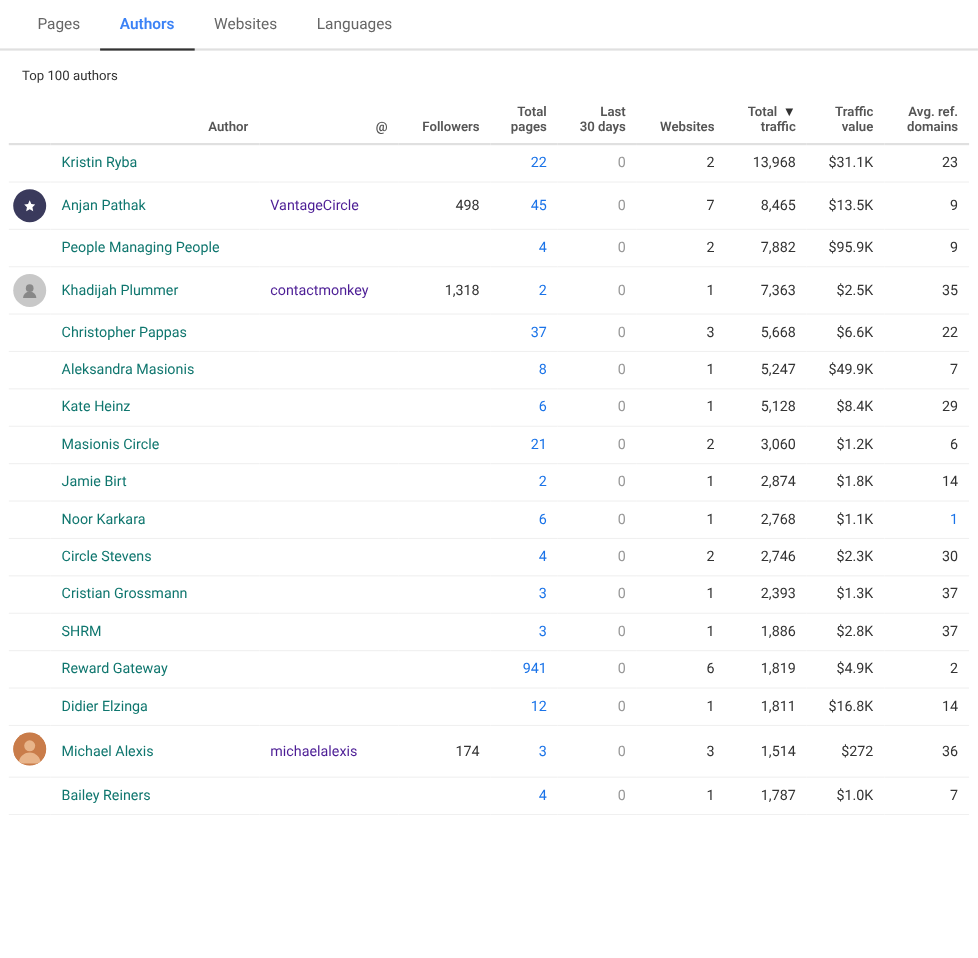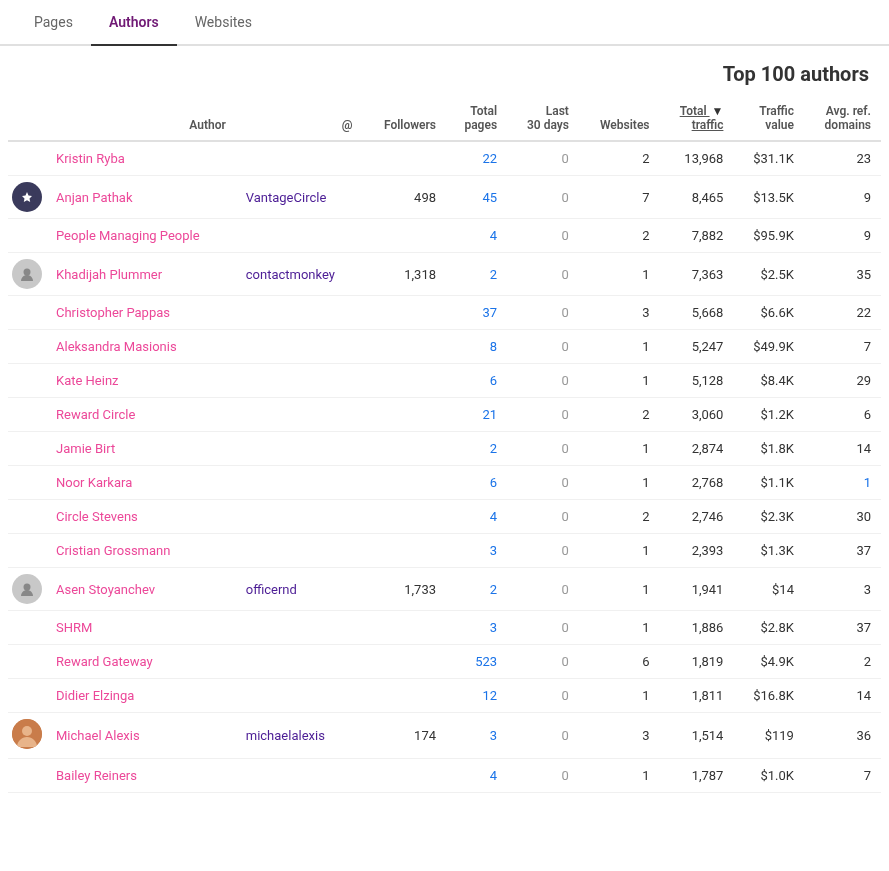--- a/index.html
+++ b/index.html
@@ -19,31 +19,30 @@
     }
     .tab {
       padding: 14px 18px;
       cursor: pointer;
       color: #666;
       font-size: 14px;
       border-bottom: 2px solid transparent;
       margin-bottom: -2px;
     }
     .tab.active {
-      color: #701a75;
+      color: #3b82f6;
       font-weight: 600;
       border-bottom: 2px solid #333;
     }
 
     .section-title {
       padding: 16px 20px 10px;
-      font-size: 20px;
-      font-weight: 700;
+      font-size: 12px;
+      font-weight: 400;
       color: #333;
-      text-align: right;
     }
 
     .table-wrap {
       padding: 0 8px;
       overflow-x: auto;
     }
 
     table {
       width: 100%;
       border-collapse: collapse;
@@ -106,21 +105,21 @@
       background: #3a3a5c;
       color: #fff;
     }
 
     .avatar-gray {
       background: #ccc;
       color: #888;
     }
 
     .author-name {
-      color: #ec4899;
+      color: #0f766e;
       text-decoration: none;
       cursor: pointer;
     }
 
     .handle-cell {
       color: #4c1d95;
     }
 
     td.right {
       text-align: right;
@@ -139,36 +138,37 @@
       color: #999;
     }
   </style>
 </head>
 <body>
 
 <div class="tabs">
   <div class="tab">Pages</div>
   <div class="tab active">Authors</div>
   <div class="tab">Websites</div>
+  <div class="tab">Languages</div>
 </div>
 
 <div class="section-title">Top 100 authors</div>
 
 <div class="table-wrap">
   <table>
     <thead>
       <tr>
         <th style="width:36px;"></th>
         <th>Author</th>
         <th>@</th>
         <th class="right">Followers</th>
         <th class="right">Total<br>pages</th>
         <th class="right">Last<br>30 days</th>
         <th class="right">Websites</th>
-        <th class="right" style="cursor:pointer;text-decoration:underline;">Total <span class="sort-arrow">▼</span><br>traffic</th>
+        <th class="right" style="cursor:pointer;">Total <span class="sort-arrow">▼</span><br>traffic</th>
         <th class="right">Traffic<br>value</th>
         <th class="right">Avg. ref.<br>domains</th>
       </tr>
     </thead>
     <tbody id="table-body">
     <tr>
           <td class="avatar-cell"></td>
           <td><a class="author-name">Kristin Ryba</a></td>
           <td class="handle-cell"></td>
           <td class="right num-regular"></td>
@@ -256,21 +256,21 @@
           <td class="right num-regular"></td>
           <td class="right link-blue">6</td>
           <td class="right num-grey">0</td>
           <td class="right num-regular">1</td>
           <td class="right num-regular">5,128</td>
           <td class="right num-regular">$8.4K</td>
           <td class="right num-regular">29</td>
         </tr>
         <tr>
           <td class="avatar-cell"></td>
-          <td><a class="author-name">Reward Circle</a></td>
+          <td><a class="author-name">Masionis Circle</a></td>
           <td class="handle-cell"></td>
           <td class="right num-regular"></td>
           <td class="right link-blue">21</td>
           <td class="right num-grey">0</td>
           <td class="right num-regular">2</td>
           <td class="right num-regular">3,060</td>
           <td class="right num-regular">$1.2K</td>
           <td class="right num-regular">6</td>
         </tr>
         <tr>
@@ -315,54 +315,37 @@
           <td class="handle-cell"></td>
           <td class="right num-regular"></td>
           <td class="right link-blue">3</td>
           <td class="right num-grey">0</td>
           <td class="right num-regular">1</td>
           <td class="right num-regular">2,393</td>
           <td class="right num-regular">$1.3K</td>
           <td class="right num-regular">37</td>
         </tr>
         <tr>
-          <td class="avatar-cell"><div class="avatar avatar-gray" style="background:#c8c8c8;">
-        <svg width="18" height="18" viewBox="0 0 18 18" xmlns="http://www.w3.org/2000/svg">
-          <circle cx="9" cy="7" r="3.5" fill="#888"></circle>
-          <path d="M3 16c0-3.3 2.7-6 6-6s6 2.7 6 6" fill="#888"></path>
-        </svg>
-      </div></td>
-          <td><a class="author-name">Asen Stoyanchev</a></td>
-          <td class="handle-cell">officernd</td>
-          <td class="right num-regular">1,733</td>
-          <td class="right link-blue">2</td>
-          <td class="right num-grey">0</td>
-          <td class="right num-regular">1</td>
-          <td class="right num-regular">1,941</td>
-          <td class="right num-regular">$14</td>
-          <td class="right num-regular">3</td>
-        </tr>
-        <tr>
           <td class="avatar-cell"></td>
           <td><a class="author-name">SHRM</a></td>
           <td class="handle-cell"></td>
           <td class="right num-regular"></td>
           <td class="right link-blue">3</td>
           <td class="right num-grey">0</td>
           <td class="right num-regular">1</td>
           <td class="right num-regular">1,886</td>
           <td class="right num-regular">$2.8K</td>
           <td class="right num-regular">37</td>
         </tr>
         <tr>
           <td class="avatar-cell"></td>
           <td><a class="author-name">Reward Gateway</a></td>
           <td class="handle-cell"></td>
           <td class="right num-regular"></td>
-          <td class="right link-blue">523</td>
+          <td class="right link-blue">941</td>
           <td class="right num-grey">0</td>
           <td class="right num-regular">6</td>
           <td class="right num-regular">1,819</td>
           <td class="right num-regular">$4.9K</td>
           <td class="right num-regular">2</td>
         </tr>
         <tr>
           <td class="avatar-cell"></td>
           <td><a class="author-name">Didier Elzinga</a></td>
           <td class="handle-cell"></td>
@@ -382,21 +365,21 @@
           <path d="M5 28c0-5.5 4.5-10 10-10s10 4.5 10 10" fill="#e8b48a"></path>
         </svg>
       </div></td>
           <td><a class="author-name">Michael Alexis</a></td>
           <td class="handle-cell">michaelalexis</td>
           <td class="right num-regular">174</td>
           <td class="right link-blue">3</td>
           <td class="right num-grey">0</td>
           <td class="right num-regular">3</td>
           <td class="right num-regular">1,514</td>
-          <td class="right num-regular">$119</td>
+          <td class="right num-regular">$272</td>
           <td class="right num-regular">36</td>
         </tr>
         <tr>
           <td class="avatar-cell"></td>
           <td><a class="author-name">Bailey Reiners</a></td>
           <td class="handle-cell"></td>
           <td class="right num-regular"></td>
           <td class="right link-blue">4</td>
           <td class="right num-grey">0</td>
           <td class="right num-regular">1</td>

